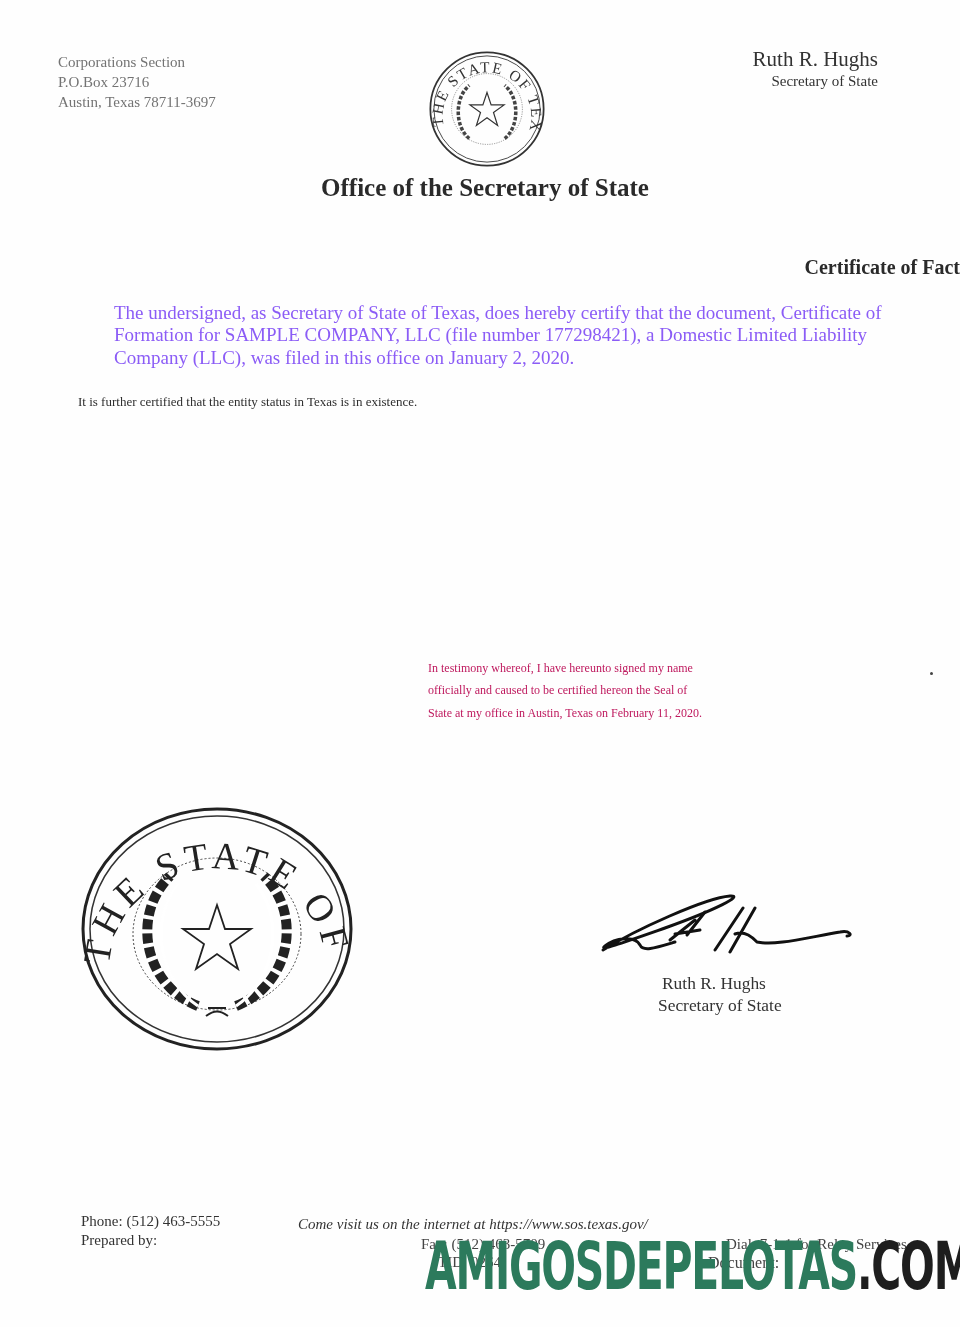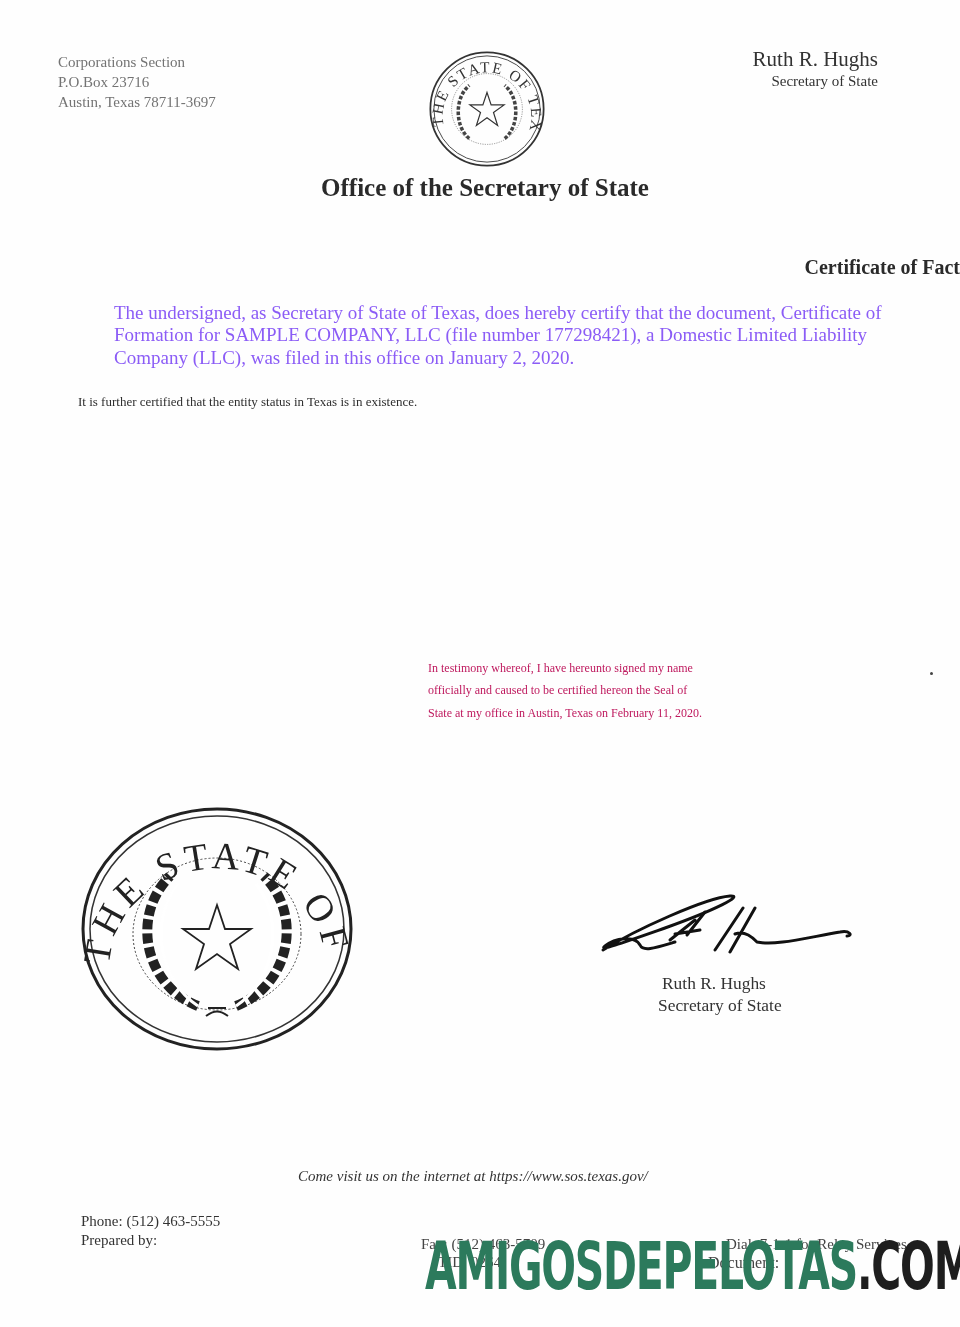--- a/index.html
+++ b/index.html
@@ -14,21 +14,21 @@
   .seal-small { left:428px; top:50px; width:118px; height:118px; }
   .office-title { left:0; width:970px; top:174px; text-align:center; font-size:25px; font-weight:bold; color:#2a2a2a; }
   .cert-title { left:0; width:960px; top:256px; text-align:right; font-size:20px; font-weight:bold; color:#2a2a2a; }
   .body-para { left:78px; width:800px; top:302px; font-size:19px; line-height:22.4px; color:#8b5cf6;margin-left:36px; }
   .body-para2 { left:78px; width:800px; top:391px; font-size:13px; line-height:22px; color:#2e2e2e; }
   .testimony { left:428px; width:470px; top:634px; font-size:12px; line-height:22.4px; color:#be185d;margin-top:23px; }
   .dot { left:930px; top:672px; width:3px; height:3px; background:#444; border-radius:50%; }
   .seal-large { left:80px; top:806px; width:274px; height:246px; }
   .signature { left:595px; top:890px; width:265px; height:75px; }
   .sig-block { left:658px; top:972px; font-size:17.4px; line-height:22px; color:#333; }
-  .visit { left:298px; top:1168px; font-size:15px; font-style:italic; color:#333; }
+  .visit { left:298px; top:1216px; font-size:15px; font-style:italic; color:#333; }
   .phone { left:81px; top:1212px; font-size:15px; line-height:18.5px; color:#333; }
   .fax { left:421px; top:1236px; font-size:15px; color:#444;text-align:right; }
   .tdd { left:438px; top:1254px; font-size:15px; color:#444; }
   .dial { left:685px; top:1236px; font-size:15px; color:#444;margin-left:41px; }
   .docnum { left:708px; top:1254px; font-size:16px; color:#444; }
   .watermark { left:425px; top:1230px; font-family:"DejaVu Sans","Liberation Sans",sans-serif; font-weight:bold;
                font-size:66px; line-height:74px; letter-spacing:-2px; transform:scaleX(0.62); transform-origin:left top;
                white-space:nowrap; }
   .wm-green { color:#2c7a5c; }
   .wm-dark { color:#1e1e1e; }

